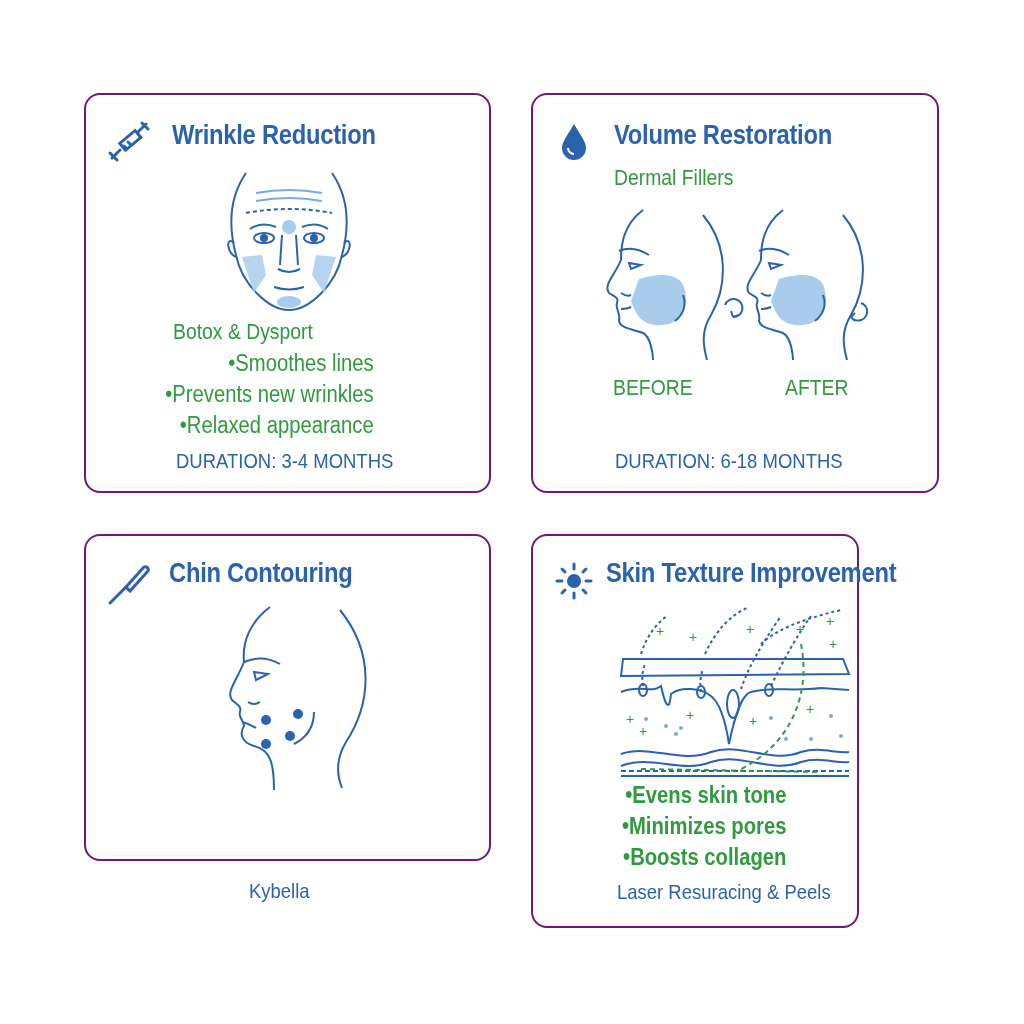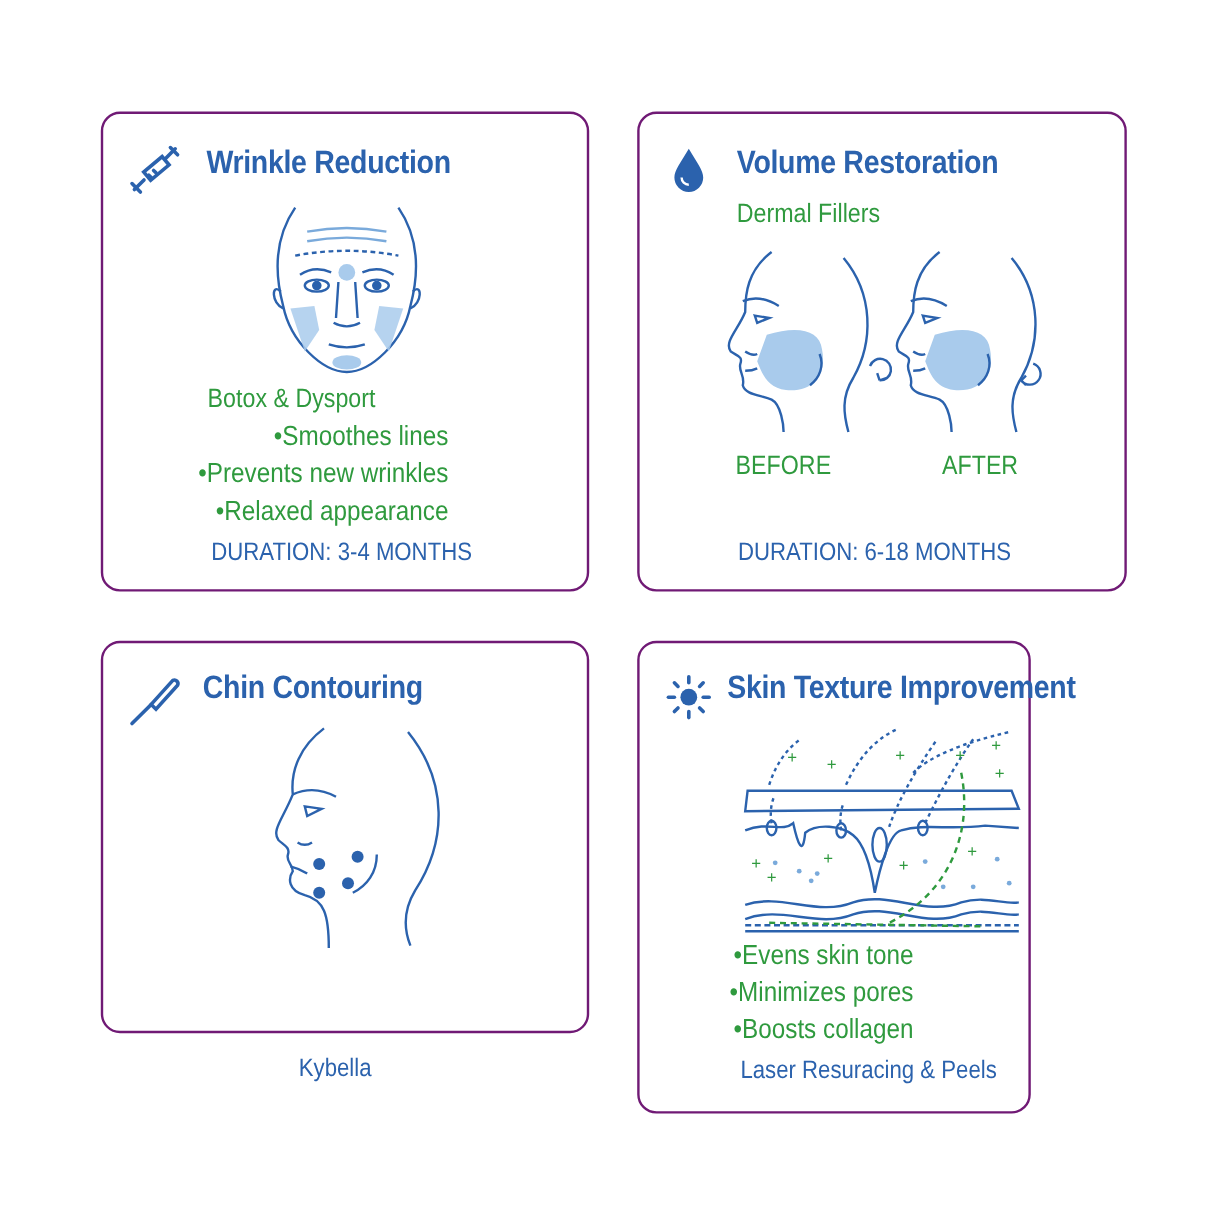--- a/index.html
+++ b/index.html
@@ -189,19 +189,19 @@
         <circle cx="55" cy="130" r="2"></circle>
       <circle cx="60" cy="124" r="2"></circle>
         <circle cx="150" cy="114" r="2"></circle>
         <circle cx="165" cy="135" r="2"></circle>
       <circle cx="190" cy="135" r="2"></circle>
         <circle cx="210" cy="112" r="2"></circle>
         <circle cx="220" cy="132" r="2"></circle>
     </g>
   </svg>
 
-  <ul class="bullets" style="left:66px;top:244px;">
+  <ul class="bullets" style="left:80px;top:244px;font-weight:bold;">
     <li><span class="dot" style="width:22px">•</span><span>Evens skin tone</span></li>
     <li><span class="dot">•</span><span>Minimizes pores</span></li>
     <li><span class="dot">•</span><span>Boosts collagen</span></li>
   </ul>
   <div class="foot" style="left:84px;top:344px;">Laser Resuracing &amp; Peels</div>
 </div>
 
 </body></html>

